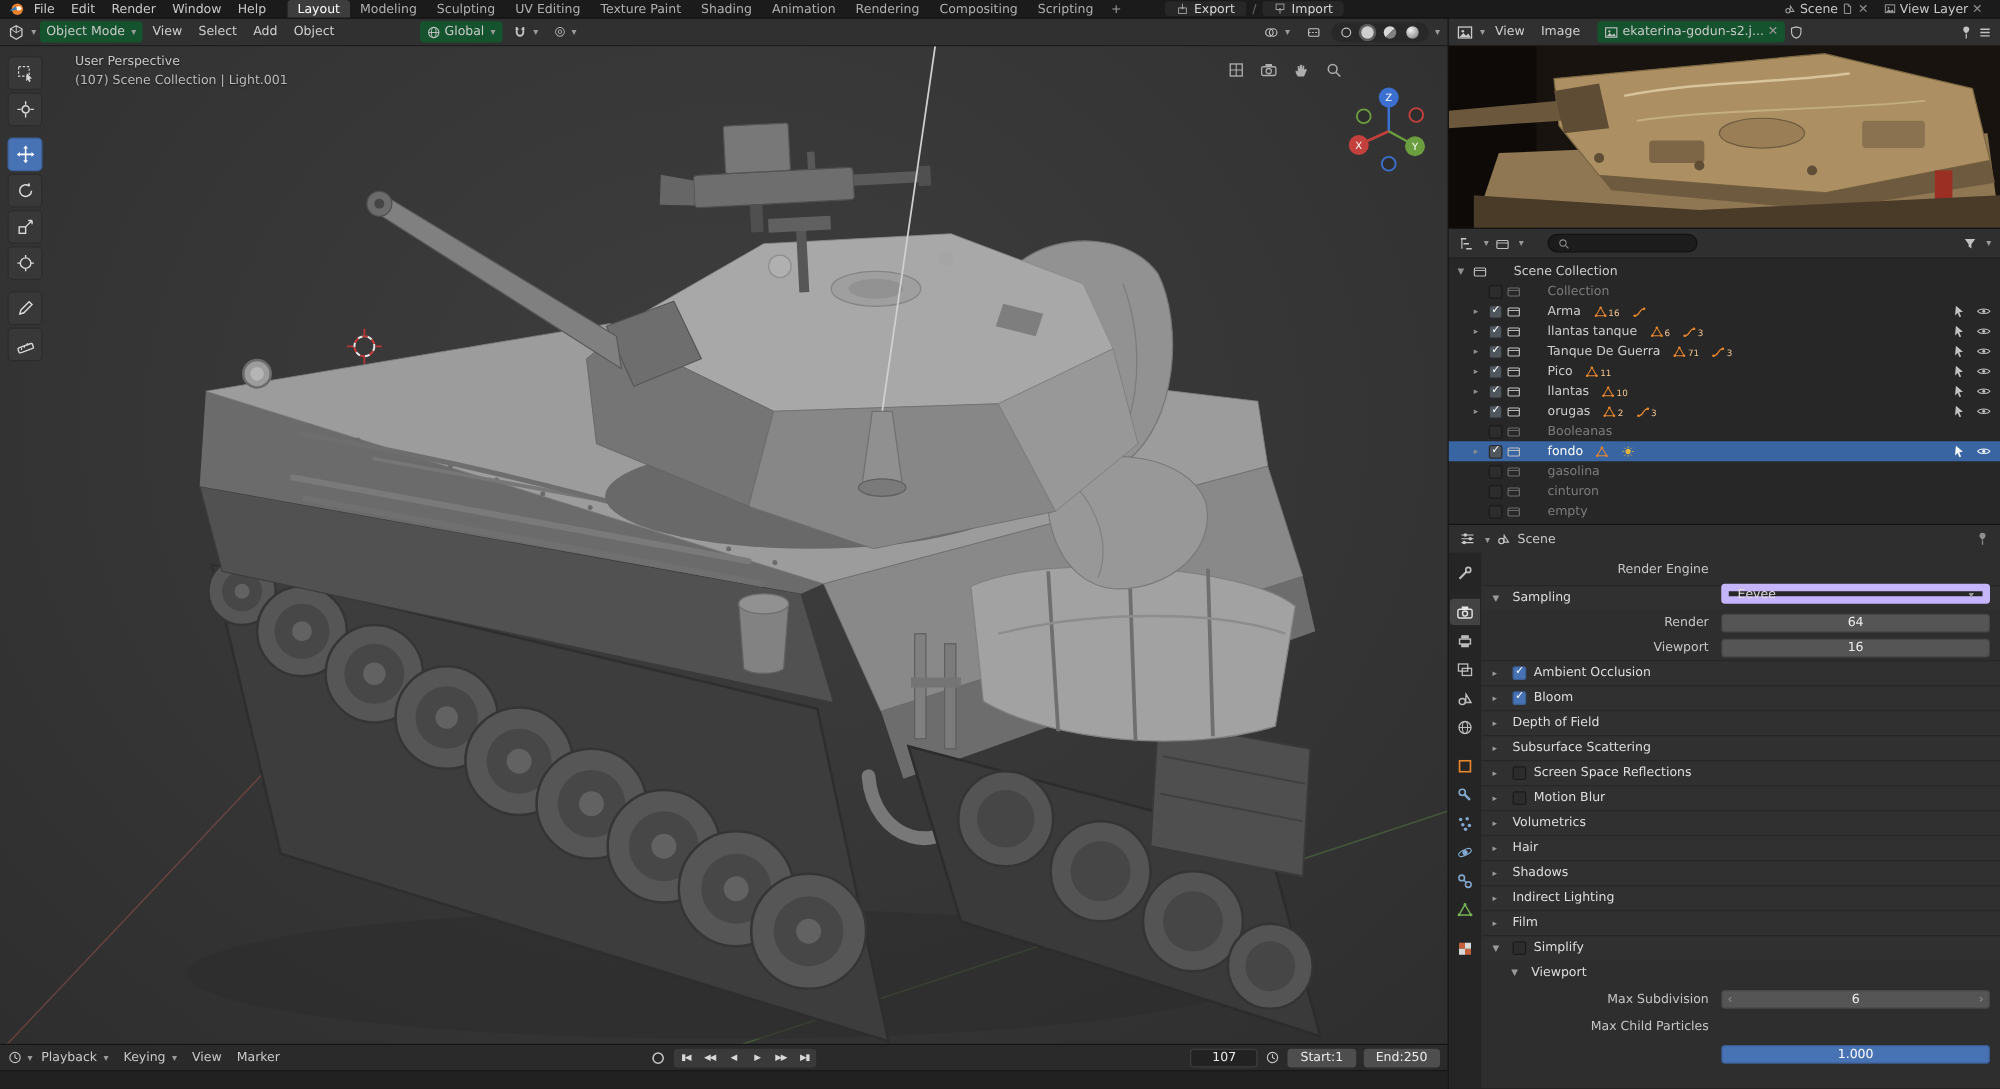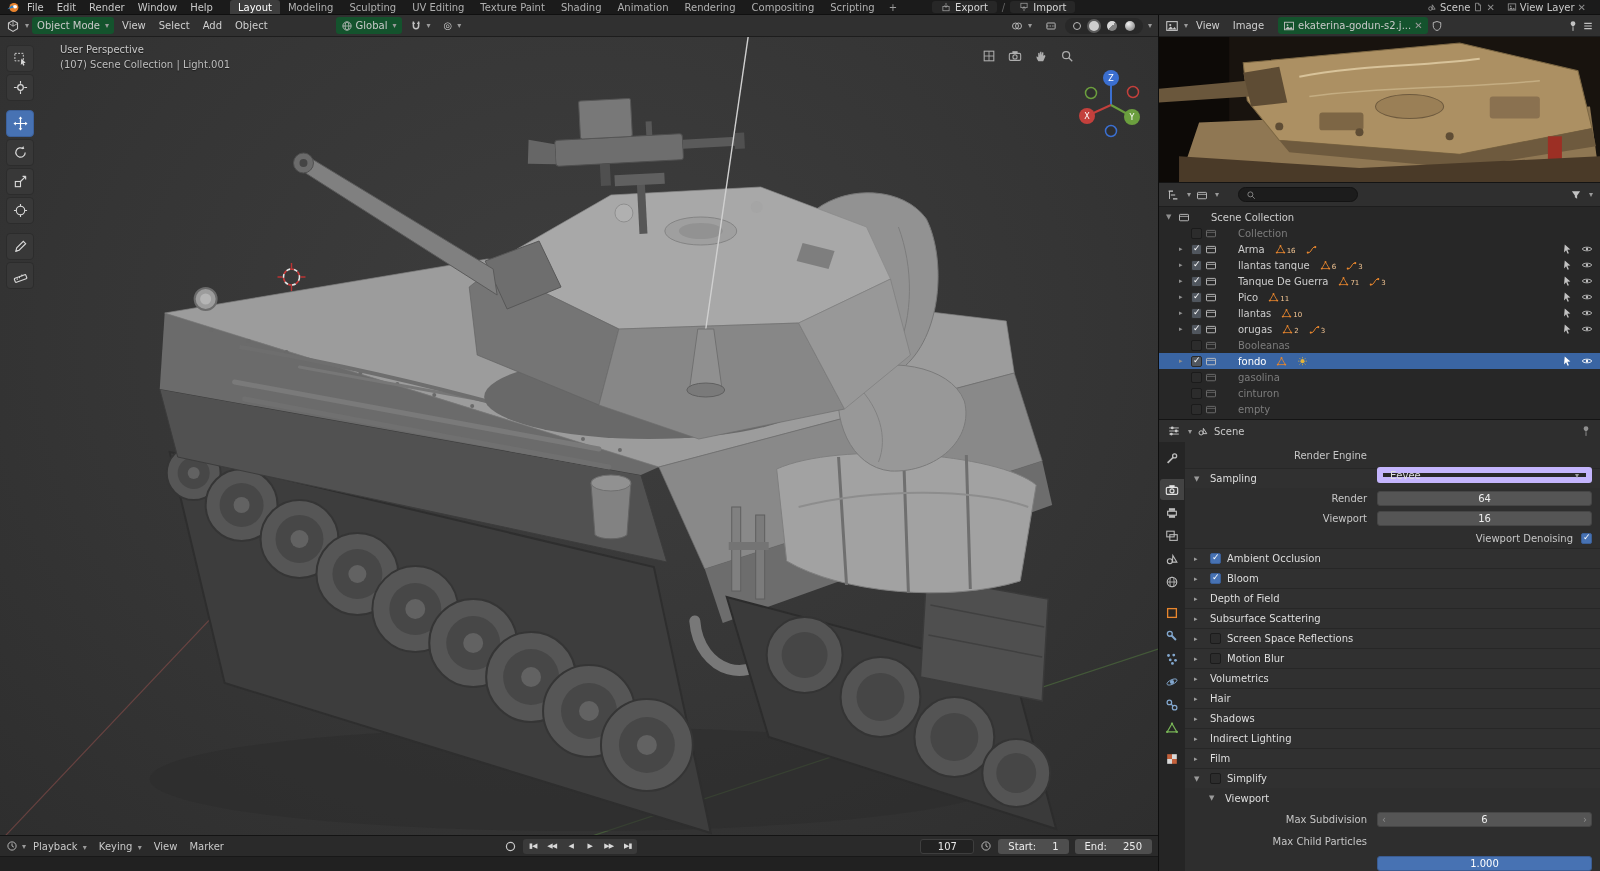--- a/index.html
+++ b/index.html
@@ -58,21 +58,21 @@
   .sph.mat { background:linear-gradient(135deg,#d8d8d8 50%,#808080 50%); }
   .sph.rend { background:radial-gradient(circle at 35% 30%, #f2f2f2, #6f6f6f); }
 
   
   #timeline { flex:none; background:#2a2a2a; border-top:1px solid #141414; }
   .tl-head { height:20px; display:flex; align-items:center; gap:2px; padding:0 6px; }
   .tl-strip { height:15px; background:#212121; border-top:1px solid #181818; }
   .transport { display:flex; align-items:center; background:#3a3a3a; border-radius:3px; margin:0 4px; }
   .tp-btn { width:19px; height:15px; display:flex; align-items:center; justify-content:center; font-size:7px; letter-spacing:-1px; color:#d8d8d8; }
   .frame-field { width:54px; height:15px; background:#222; border:1px solid #3e3e3e; border-radius:3px; display:flex; align-items:center; justify-content:center; color:#e8e8e8; margin:0 4px; }
-  .range-field { height:15px; background:#4e4e4e; border-radius:3px; display:flex; align-items:center; justify-content:center; gap:16px; padding:0 10px; color:#ececec; margin-left:4px; }
+  .range-field { height:15px; background:#4e4e4e; border-radius:3px; display:flex; align-items:center; justify-content:center; gap:0; padding:0 10px; color:#ececec; margin-left:4px; }
 
   
   #img-canvas { height:146px; background:#141110; position:relative; flex:none; border-bottom:1px solid #141414; }
 
   
   #outliner { flex:none; background:#272727; border-bottom:1px solid #141414; }
   .ol-head { height:24px; background:#2f2f2f; display:flex; align-items:center; gap:5px; padding:0 7px; border-bottom:1px solid #1e1e1e; }
   .srch { display:flex; align-items:center; gap:4px; background:#1c1c1c; border:1px solid #131313; border-radius:9px; height:15px; padding:0 7px; width:120px; margin-left:14px; }
   .srch input { background:none; border:none; outline:none; color:#ddd; width:86px; font:inherit; }
   .ol-list { padding:2px 0; }
@@ -1102,24 +1102,20 @@
               <span>Sampling</span>
             </div>
             <div class="prop-row">
               <span class="plabel">Render</span>
               <span class="pfield">64</span>
             </div>
             <div class="prop-row">
               <span class="plabel">Viewport</span>
               <span class="pfield">16</span>
             </div>
-            <div class="prop-row denoise-row">
-              <span style="color:#c6c6c6">Viewport Denoising</span>
-              <span class="cb checked"></span>
-            </div>
 
             <div class="sec">
               <span class="tri">▸</span>
               <span class="cb checked"></span>
               <span>Ambient Occlusion</span>
             </div>
             <div class="sec">
               <span class="tri">▸</span>
               <span class="cb checked"></span>
               <span>Bloom</span>

